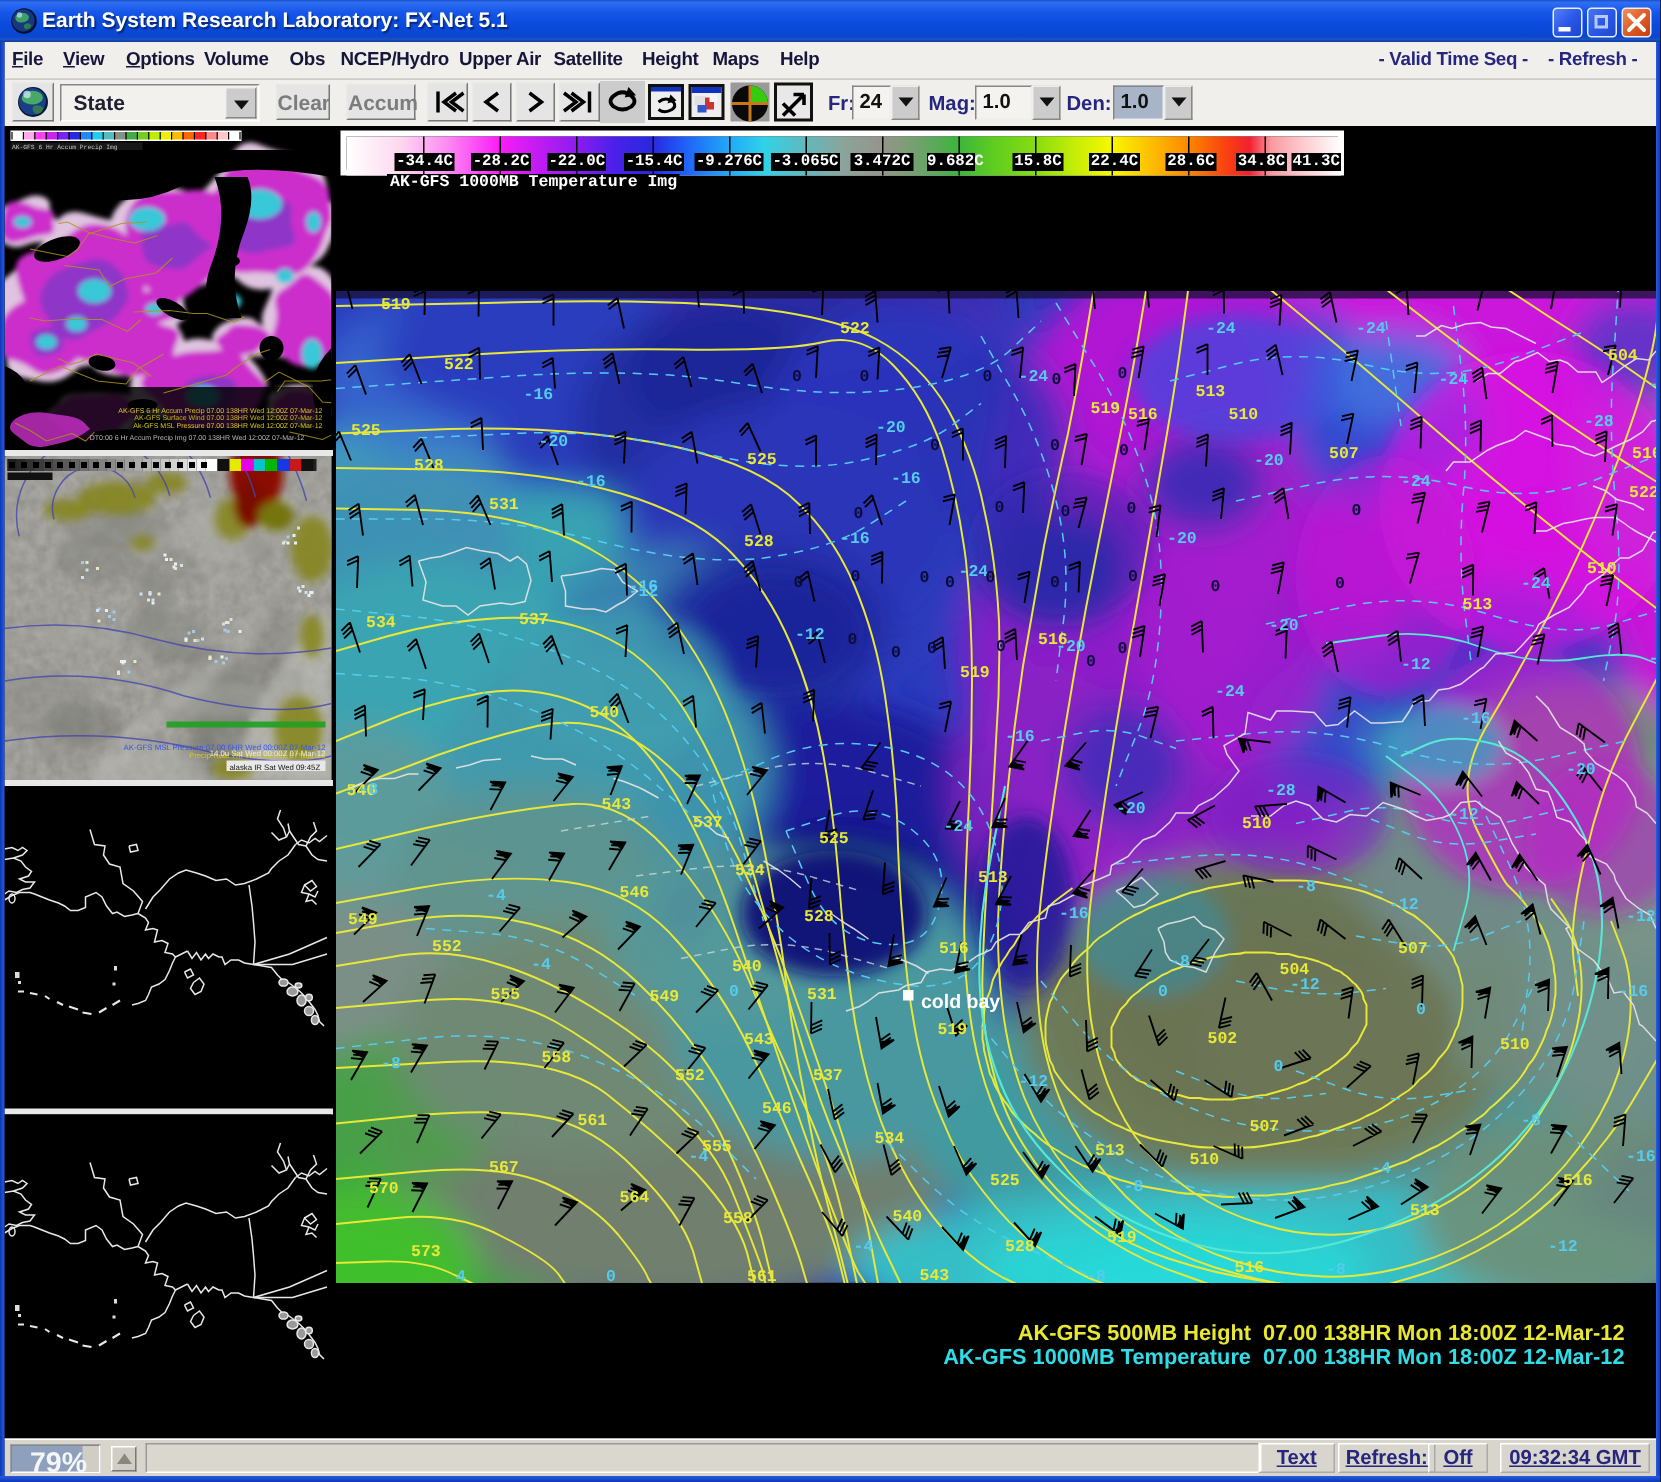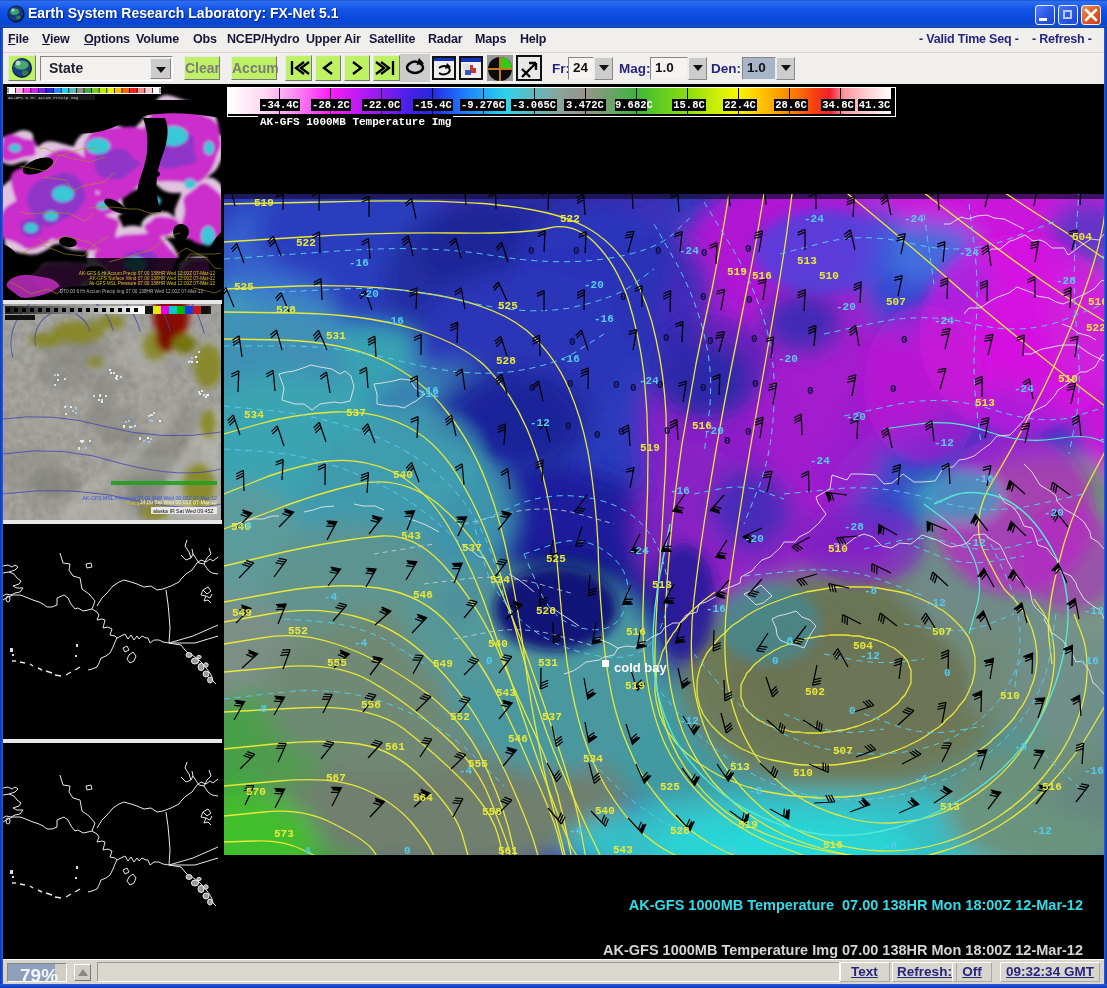--- a/index.html
+++ b/index.html
@@ -12,21 +12,21 @@
 #bmax{left:1058px;background:linear-gradient(135deg,#4a74f0 0%,#2a58e8 50%,#2048cc 100%);}
 #bclose{left:1081px;background:linear-gradient(135deg,#f0935e 0%,#e06028 45%,#c83c10 100%);}
 #bmin i{position:absolute;left:3px;bottom:3px;width:8px;height:3px;background:#fff;}
 #bmax i{position:absolute;left:4px;top:4px;width:9px;height:9px;border:2px solid #b8c8f8;}
 #bclose svg{position:absolute;left:2px;top:2px;}
 #menubar{left:3px;top:28px;width:1101px;height:25px;background:#f0efeb;border-bottom:1px solid #d8d5ce;}
 .mitem{top:32px;color:#16163a;font-weight:bold;font-size:12.5px;letter-spacing:-0.2px;}
 .mitem u{text-decoration:underline;}
 .mright{color:#26267e;}
 #toolbar{left:3px;top:53px;width:1101px;height:31px;background:#f0efeb;}
-.tbl{position:absolute;border:1px solid;border-color:#e8e8e8 #777 #777 #e8e8e8;background:#bef264;}
+.tbl{position:absolute;border:1px solid;border-color:#e8e8e8 #777 #777 #e8e8e8;background:#e5e5e5;}
 #combo{left:40px;top:56px;width:133px;height:25px;background:#f2f1ed;border:1px solid;border-color:#86868a #fff #fff #86868a;}
 #combo span{position:absolute;left:8px;top:3px;font-size:14px;font-weight:bold;color:#202030;}
 #combobtn{position:absolute;right:1px;top:1px;width:21px;height:21px;background:#ccc;border:1px solid;border-color:#eee #888 #888 #eee;}
 .arrowdn{width:0;height:0;border-left:5px solid transparent;border-right:5px solid transparent;border-top:6px solid #111;position:absolute;left:5px;top:8px;}
 .pbtn{position:absolute;color:#7c7c7c;font-weight:bold;font-size:14px;text-align:center;}
 .tlabel{position:absolute;top:61px;color:#26267e;font-weight:bold;font-size:13.5px;}
 .fcombo{position:absolute;top:57px;height:23px;border:1px solid;border-color:#86868a #eee #eee #86868a;background:#f4f3ef;font-size:13.5px;font-weight:bold;color:#111;padding:2px 0 0 4px;}
 .fbtn{position:absolute;top:57px;width:19px;height:23px;background:#ccc;border:1px solid;border-color:#eee #888 #888 #eee;}
 
 #statusbar{left:3px;top:959px;width:1101px;height:25px;background:#d8d5cd;border-top:1px solid #fff;}
@@ -39,21 +39,21 @@
 .scell{position:absolute;top:2px;height:20px;border:1px solid;border-color:#fff #aaa #aaa #fff;color:#26267e;font-weight:bold;font-size:13.5px;text-align:center;padding-top:1px;text-decoration:underline;}
 
 #bleft{left:0;top:28px;width:3px;height:956px;background:linear-gradient(to right,#0a38b8,#2a5ae0);}
 #bright{left:1104px;top:28px;width:3px;height:956px;background:linear-gradient(to right,#2a5ae0,#0a38b8);}
 #bbot{left:0;top:984px;width:1107px;height:4px;background:linear-gradient(to bottom,#2a5ae0,#0a38b8);}
 
 #content{left:3px;top:84px;width:1101px;height:875px;background:#000;}
 .sep{position:absolute;left:0px;width:219px;height:4px;background:#e8e8e8;}
 #mapblack{position:absolute;left:221px;top:0;width:880px;height:875px;background:#000;}
 
-#cbar{position:absolute;left:3px;top:3px;width:669px;height:30px;border:1px solid #ffffff;background:#000;}
+#cbar{position:absolute;left:3px;top:3px;width:669px;height:30px;border:4px solid #ffffff;background:#000;}
 #cbargrad{position:absolute;left:0px;top:0px;width:663px;height:26px;background:linear-gradient(to right,#ffffff 0%,#fdd7f0 5.5%,#fc8df2 10%,#fb1cf7 15.4%,#c51cf2 19%,#8d1cf0 23.1%,#4a20e8 27%,#2828e0 30.8%,#2060f8 34%,#20aaf8 38.5%,#30d2e8 42%,#62b8bc 46.2%,#8aa49a 50%,#97948c 53.8%,#6aa468 58%,#3cb43c 61.5%,#5ecc20 65%,#86dc10 69.2%,#c2ec08 73%,#f8f800 76.9%,#fcc400 80.5%,#fc8800 84.6%,#f84010 88.5%,#f22030 90.8%,#fa9aa0 93%,#fdc8cc 96%,#ffffff 100%);}
 .ctick{position:absolute;top:0;width:1px;height:26px;background:#000;}
 .clab{position:absolute;top:11px;height:12px;background:#000;color:#fff;font-family:"Liberation Mono",monospace;font-size:10.5px;font-weight:bold;text-align:center;line-height:12px;}
 #cbartxt{position:absolute;left:34px;top:32px;height:12px;background:#000;color:#fff;font-family:"Liberation Mono",monospace;font-size:11px;font-weight:bold;line-height:11px;padding:1px 2px;}
 
 .maptext{position:absolute;font-weight:bold;font-size:14.5px;font-family:"Liberation Sans",sans-serif;text-align:right;right:21px;}
 </style></head>
 <body>
 <div class="abs" id="titlebar"></div>
 <svg class="abs" style="left:7px;top:5px" width="18" height="18" viewBox="0 0 18 18">
@@ -77,21 +77,21 @@
   </div>
 <div class="abs" id="menubar"></div>
 <div class="abs mitem" style="left:8px"><u>F</u>ile</div>
 <div class="abs mitem" style="left:42px"><u>V</u>iew</div>
 <div class="abs mitem" style="left:84px"><u>O</u>ptions</div>
 <div class="abs mitem" style="left:136px">Volume</div>
 <div class="abs mitem" style="left:193px">Obs</div>
 <div class="abs mitem" style="left:227px">NCEP/Hydro</div>
 <div class="abs mitem" style="left:306px">Upper Air</div>
 <div class="abs mitem" style="left:369px">Satellite</div>
-<div class="abs mitem" style="left:428px">Radar</div>
+<div class="abs mitem" style="left:428px">Height</div>
 <div class="abs mitem" style="left:475px">Maps</div>
 <div class="abs mitem" style="left:520px">Help</div>
 <div class="abs mitem mright" style="left:919px">- Valid Time Seq -</div>
 <div class="abs mitem mright" style="left:1032px">- Refresh -</div>
 <div class="abs" id="toolbar"></div>
 <div class="abs tbl" style="left:8px;top:55px;width:28px;height:26px"><svg width="26" height="24" viewBox="0 0 26 24">
       <circle cx="13" cy="12" r="10" fill="#0a1830"></circle>
       <circle cx="12.6" cy="11.6" r="9" fill="#1a3f88"></circle>
       <path d="M6 8 Q10 3 16 5 Q21 7 19 11 Q15 15 9 13 Q4 11 6 8Z" fill="#48a868"></path>
       <path d="M13 15 Q17 13 20 16 Q19 20 15 20 Q12 18 13 15Z" fill="#2f7a52"></path>
@@ -954,22 +954,22 @@
         <text x="433" y="194" font-family="Liberation Mono,monospace" font-size="11" font-weight="bold" fill="#0c0c3c">0</text>
         <text x="476" y="197" font-family="Liberation Mono,monospace" font-size="11" font-weight="bold" fill="#0c0c3c">0</text>
         <text x="528" y="193" font-family="Liberation Mono,monospace" font-size="11" font-weight="bold" fill="#0c0c3c">0</text>
         <text x="341" y="235" font-family="Liberation Mono,monospace" font-size="11" font-weight="bold" fill="#0c0c3c">0</text>
         <text x="394" y="241" font-family="Liberation Mono,monospace" font-size="11" font-weight="bold" fill="#0c0c3c">0</text>
         <text x="440" y="240" font-family="Liberation Mono,monospace" font-size="11" font-weight="bold" fill="#0c0c3c">0</text>
         <text x="521" y="241" font-family="Liberation Mono,monospace" font-size="11" font-weight="bold" fill="#0c0c3c">0</text>
         <rect x="378" y="466" width="7" height="7" fill="#fff"></rect>
         <text x="390" y="478" font-family="Liberation Sans,sans-serif" font-size="13" font-weight="bold" fill="#fff">cold bay</text>
       </svg>
+<div class="maptext" style="top:797px;color:#e8e832">AK-GFS 500MB Height&nbsp; 07.00 138HR Mon 18:00Z 12-Mar-12</div>
 <div class="maptext" style="top:813px;color:#30dce8">AK-GFS 1000MB Temperature&nbsp; 07.00 138HR Mon 18:00Z 12-Mar-12</div>
-<div class="maptext" style="top:858px;color:#d4d4d4">AK-GFS 1000MB Temperature Img 07.00 138HR Mon 18:00Z 12-Mar-12</div>
 </div>
 </div>
 <div class="abs" id="statusbar">
 <div id="prog">
       <div class="rest"></div>
       <span>79%</span>
     </div>
 <div id="upbtn">
       <i></i>
     </div>

